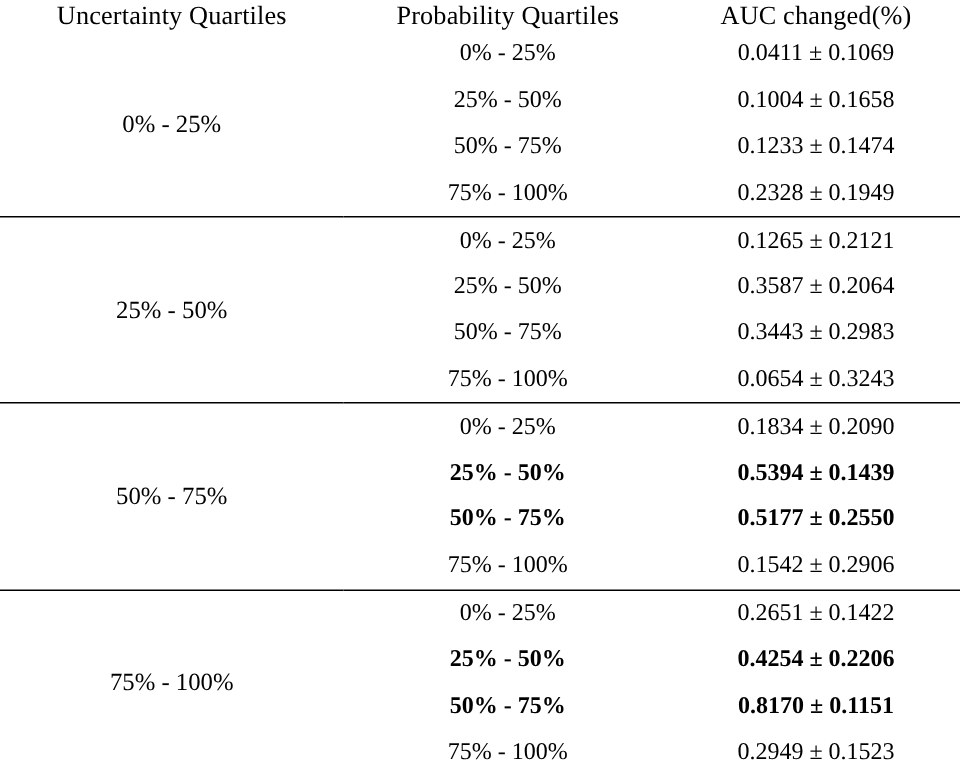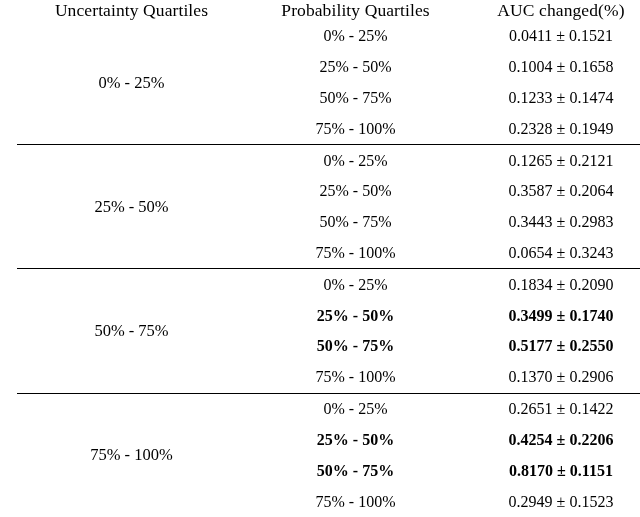--- a/index.html
+++ b/index.html
@@ -13,21 +13,20 @@
     font-family: "Liberation Serif", serif;
     color: #000000;
     overflow: hidden;
   }
   .table-wrap {
     width: 640px;
     height: 517px;
     box-sizing: border-box;
     display: flex;
     align-items: stretch;
-    padding-left: 17px;
   }
   table.results {
     border-collapse: collapse;
     width: 640px;
     table-layout: fixed;
     font-size: 16.5px;
   }
   table.results col.c1 { width: 229px; }
   table.results col.c2 { width: 219px; }
   table.results col.c3 { width: 192px; }
@@ -86,21 +85,21 @@
       <tr>
         <th>Uncertainty Quartiles</th>
         <th>Probability Quartiles</th>
         <th>AUC changed(%)</th>
       </tr>
     </thead>
     <tbody id="tbody">
         <tr>
           <td class="quartile-label" rowspan="4">0% - 25%</td>
           <td>0% - 25%</td>
-          <td>0.0411 ± 0.1521</td>
+          <td>0.0411 ± 0.1069</td>
         </tr>
         <tr>
           <td>25% - 50%</td>
           <td>0.1004 ± 0.1658</td>
         </tr>
         <tr>
           <td>50% - 75%</td>
           <td>0.1233 ± 0.1474</td>
         </tr>
         <tr>
@@ -124,29 +123,29 @@
           <td>75% - 100%</td>
           <td>0.0654 ± 0.3243</td>
         </tr>
         <tr class="group-start">
           <td class="quartile-label" rowspan="4" style="border-top: 1.2px solid rgb(0, 0, 0);">50% - 75%</td>
           <td>0% - 25%</td>
           <td>0.1834 ± 0.2090</td>
         </tr>
         <tr>
           <td class="bold">25% - 50%</td>
-          <td class="bold-val">0.3499 ± 0.1740</td>
+          <td class="bold-val">0.5394 ± 0.1439</td>
         </tr>
         <tr>
           <td class="bold">50% - 75%</td>
           <td class="bold-val">0.5177 ± 0.2550</td>
         </tr>
         <tr>
           <td>75% - 100%</td>
-          <td>0.1370 ± 0.2906</td>
+          <td>0.1542 ± 0.2906</td>
         </tr>
         <tr class="group-start">
           <td class="quartile-label bottom-rule" rowspan="4" style="border-top: 1.2px solid rgb(0, 0, 0);">75% - 100%</td>
           <td>0% - 25%</td>
           <td>0.2651 ± 0.1422</td>
         </tr>
         <tr>
           <td class="bold">25% - 50%</td>
           <td class="bold-val">0.4254 ± 0.2206</td>
         </tr>

